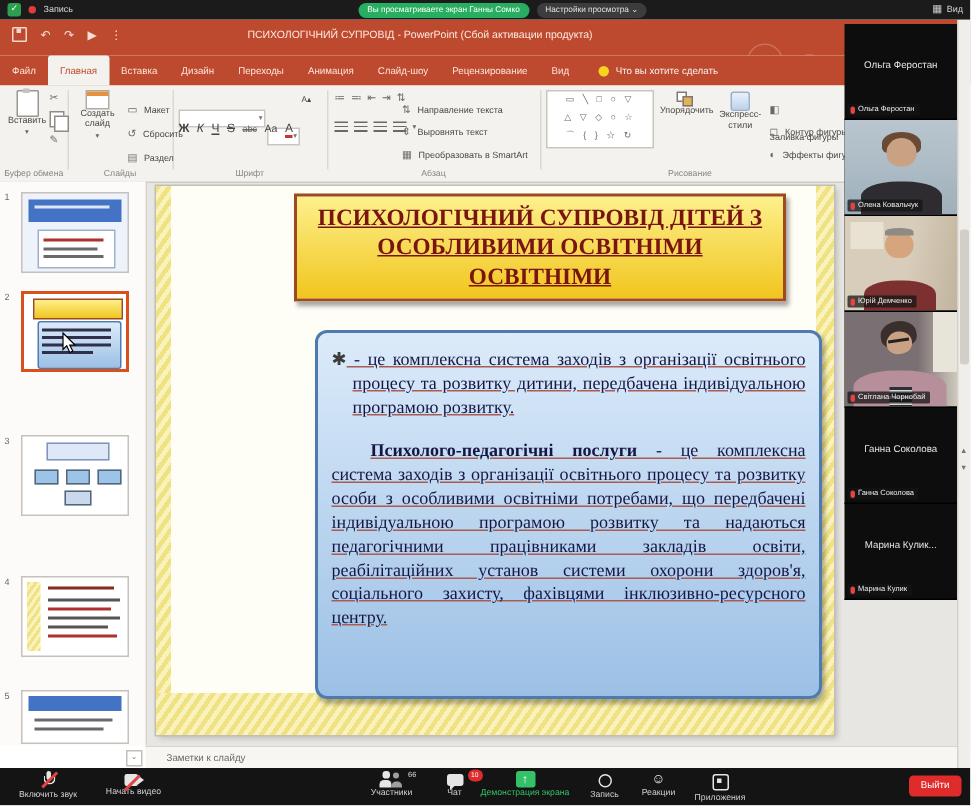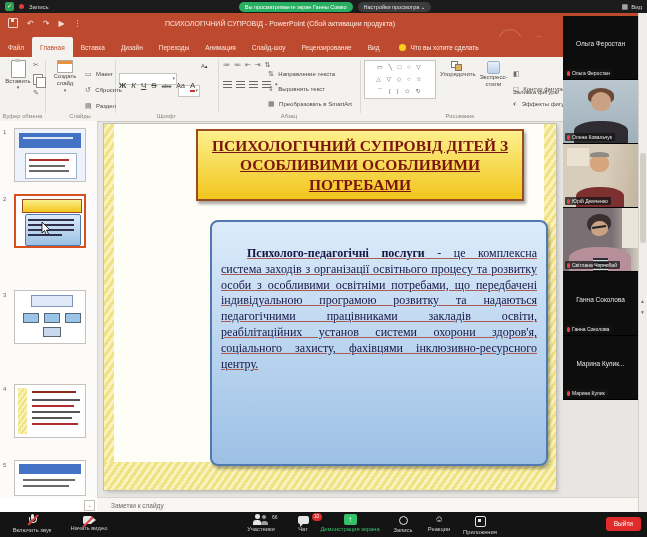--- a/index.html
+++ b/index.html
@@ -309,22 +309,23 @@
       <div class="mline" style="left:8px;top:18px;width:52px;background:#6a6a6a"></div>
       <div class="mline" style="left:8px;top:24px;width:46px;background:#6a6a6a"></div>
     </div>
   </div>
 
   <div id="slidearea" class="ab">
     <div id="slide">
       <div class="hatch" style="left:0;top:0;width:10px;height:366px"></div>
       <div class="hatch" style="right:0;top:0;width:12px;height:366px"></div>
       <div class="hatch" style="left:0;bottom:0;right:0;height:28px"></div>
-      <div id="stitle">ПСИХОЛОГІЧНИЙ СУПРОВІД ДІТЕЙ З ОСОБЛИВИМИ ОСОБЛИВИМИ ПОТРЕБАМИ</div>
+      <div id="stitle">ПСИХОЛОГІЧНИЙ СУПРОВІД ДІТЕЙ З ОСОБЛИВИМИ ОСВІТНІМИ ОСВІТНІМИ</div>
       <div id="sbody">
+        <p id="p1"><span style="color:#3c3c3c;text-decoration:none">✱</span><span class="u"> - це комплексна система заходів з організації освітнього процесу та розвитку дитини, передбачена індивідуальною програмою розвитку.</span></p>
         <p id="p2"><b class="u">Психолого-педагогічні послуги</b><span class="u"> - це комплексна система заходів з організації освітнього процесу та розвитку особи з особливими освітніми потребами, що передбачені індивідуальною програмою розвитку та надаються педагогічними працівниками закладів освіти, реабілітаційних установ системи охорони здоров'я, соціального захисту, фахівцями інклюзивно-ресурсного центру.</span></p>
       </div>
     </div>
   </div>
 
   <svg class="ab" style="left:41px;top:221px;z-index:7" width="11" height="15">
     <polygon points="1,1 1,12 3.5,9.5 5.5,14 7.5,13 5.5,9 9,9" fill="#fff" stroke="#000" stroke-width="0.8"></polygon>
   </svg>
 
   <div id="scrollstrip" class="ab">

